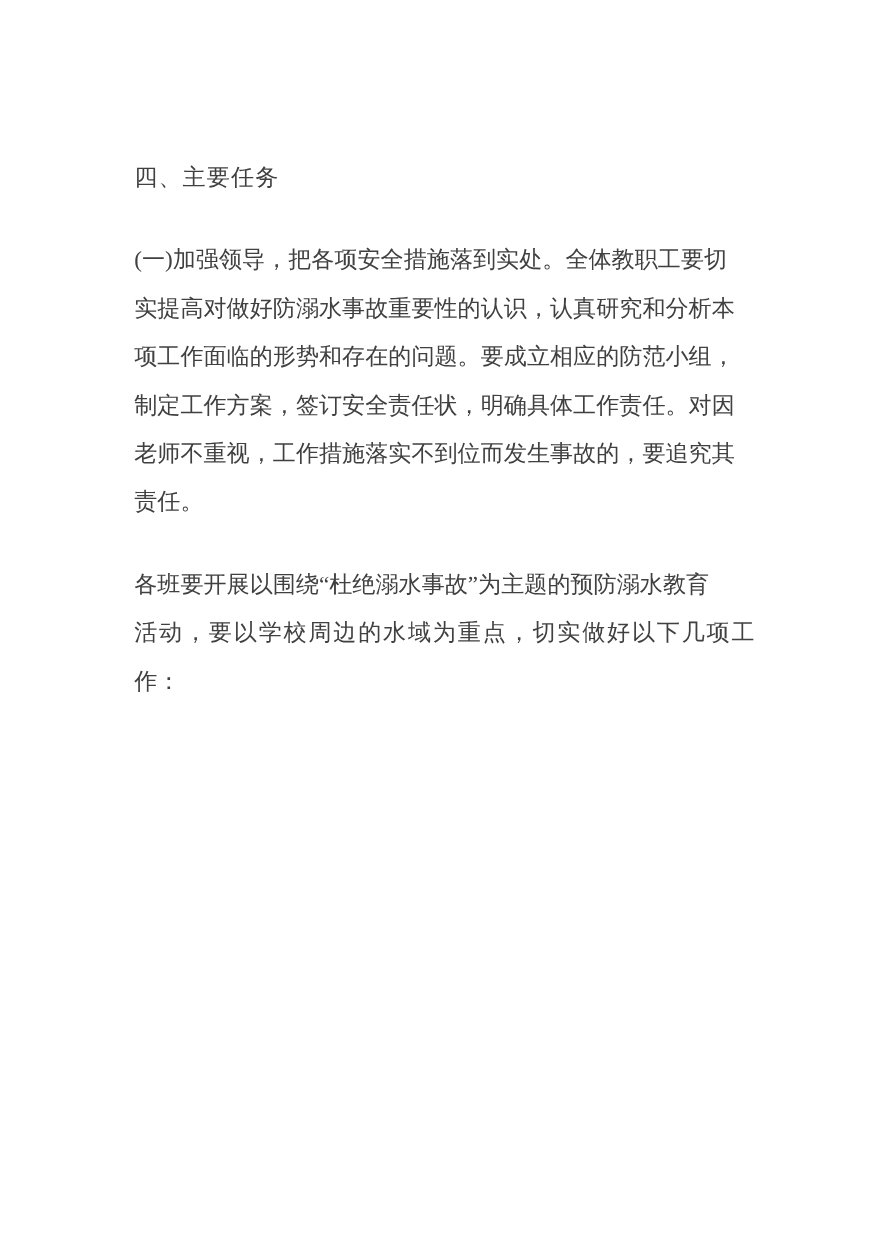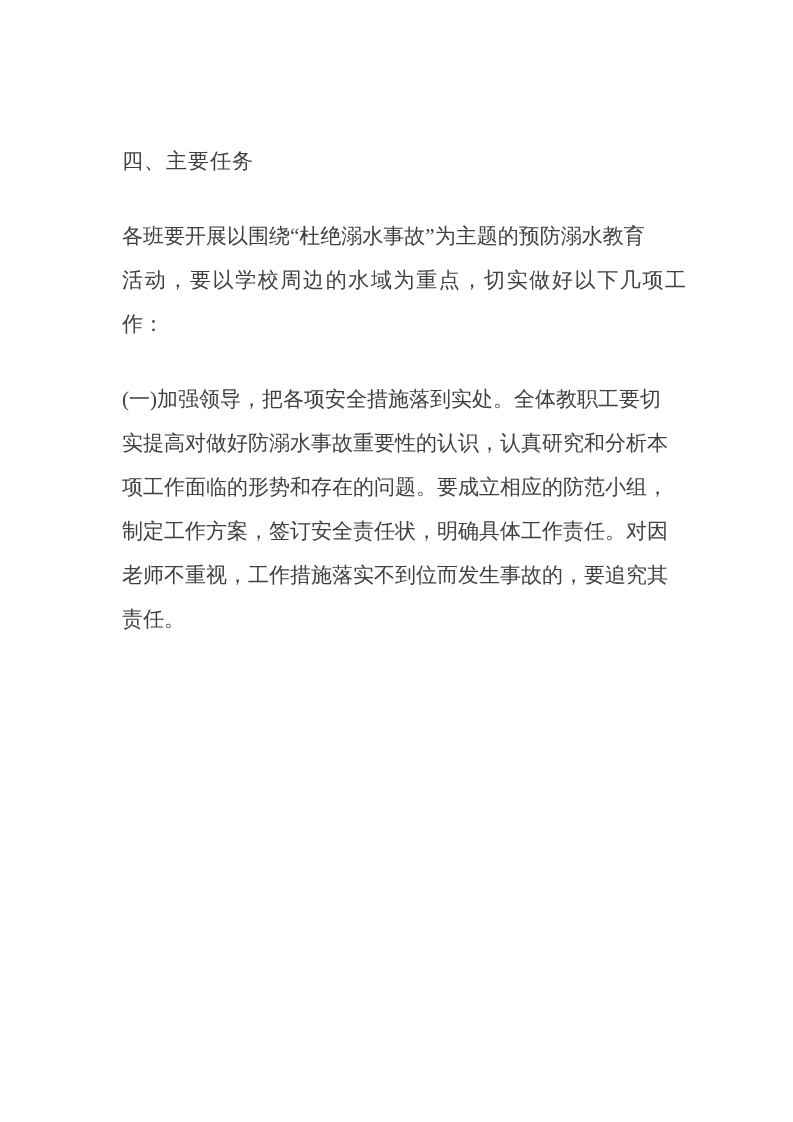--- a/index.html
+++ b/index.html
@@ -36,23 +36,23 @@
     white-space: pre-line;
     text-align: justify;
   }
 </style>
 </head>
 <body>
 
 <div class="page">
   <h2 class="doc-heading">四、主要任务</h2>
 
-  <p class="doc-paragraph">各班要开展以围绕“杜绝溺水事故”为主题的预防溺水教育
-活动，要以学校周边的水域为重点，切实做好以下几项工作：</p>
-
   <p class="doc-paragraph">(一)加强领导，把各项安全措施落到实处。全体教职工要切
 实提高对做好防溺水事故重要性的认识，认真研究和分析本
 项工作面临的形势和存在的问题。要成立相应的防范小组，
 制定工作方案，签订安全责任状，明确具体工作责任。对因
 老师不重视，工作措施落实不到位而发生事故的，要追究其
 责任。</p>
 
+  <p class="doc-paragraph">各班要开展以围绕“杜绝溺水事故”为主题的预防溺水教育
+活动，要以学校周边的水域为重点，切实做好以下几项工作：</p>
+
 </div>
 
 </body></html>

